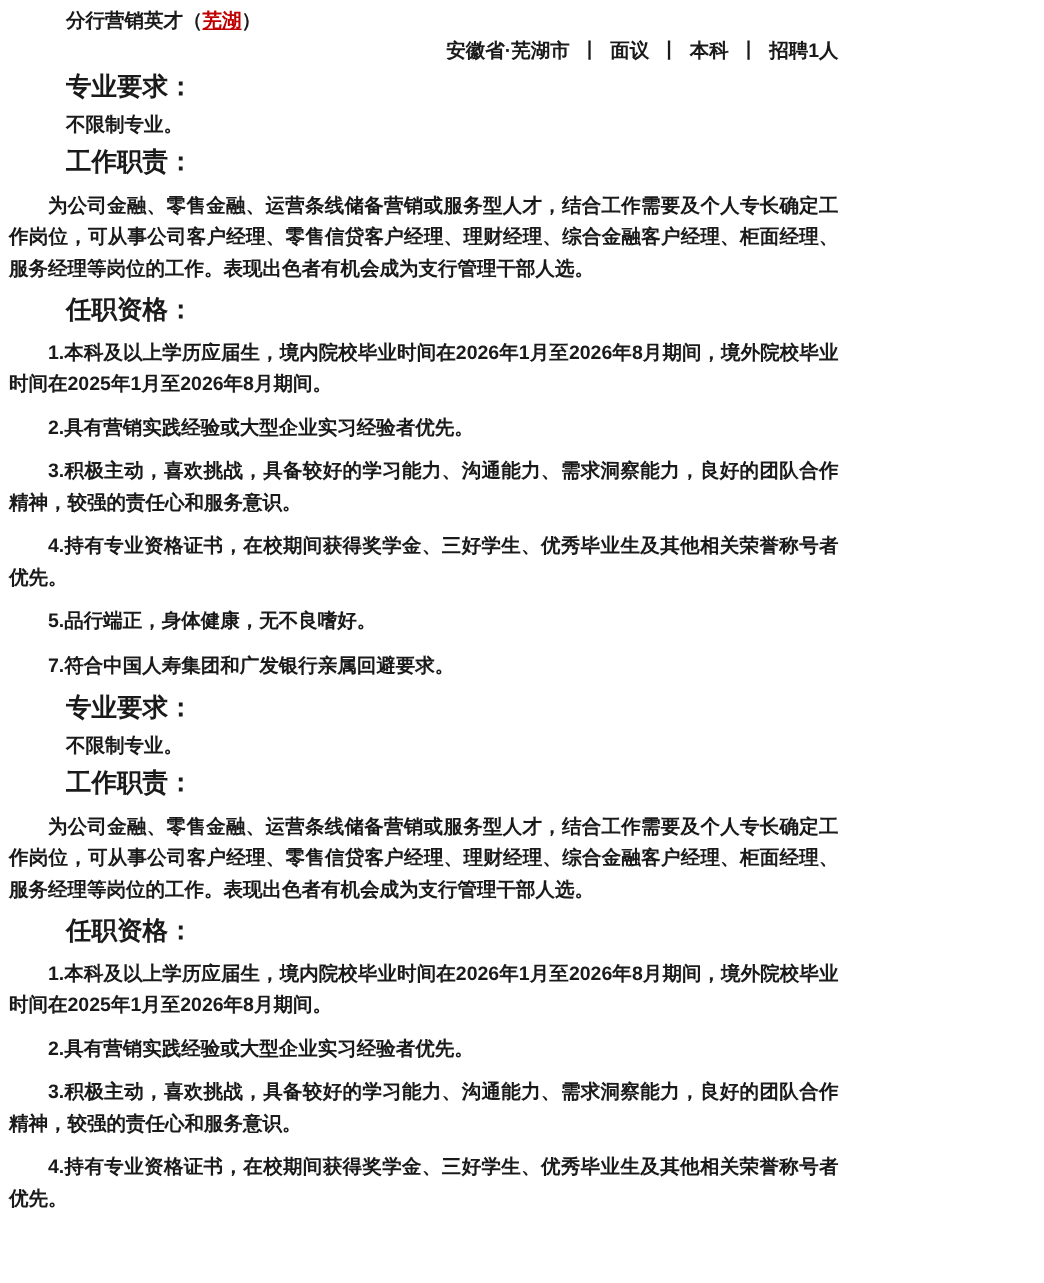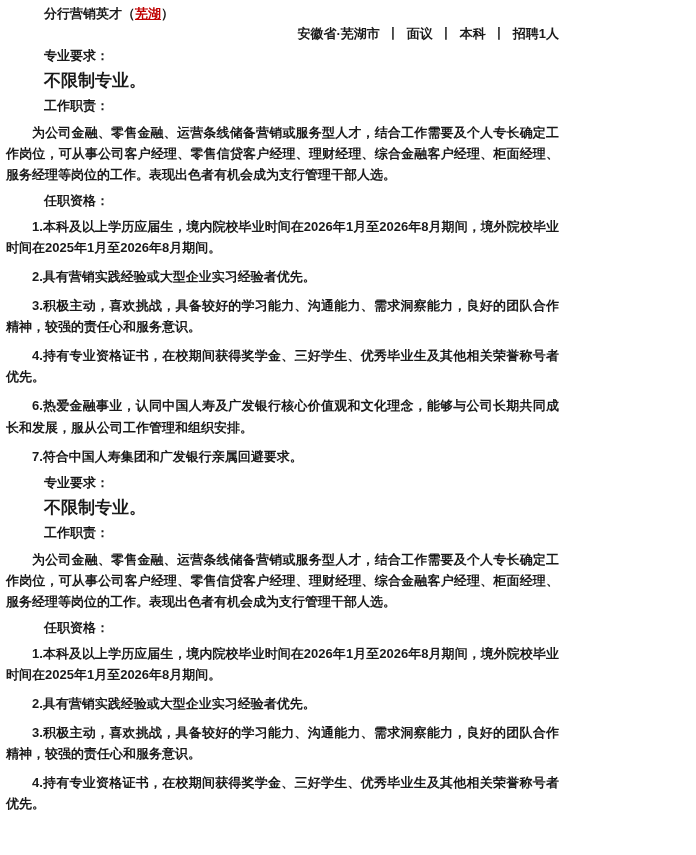--- a/index.html
+++ b/index.html
@@ -38,25 +38,25 @@
     font-size: 13px;
     padding: 4px 0 4px 38px;
     white-space: nowrap;
     text-align: right;
   }
   .meta-line .sep {
     padding: 0 7px;
     color: #1a1a1a;
   }
   .sub-head {
-    font-size: 13px;
+    font-size: 17px;
     padding: 5px 0 5px 38px;
   }
   .plain {
-    font-size: 17px;
+    font-size: 13px;
     padding: 5px 0 5px 38px;
   }
   .para {
     font-size: 13px;
     padding: 5px 0 4px 0;
     text-indent: 26px;
     text-align: justify;
     line-height: 1.62;
   }
   .item {
@@ -83,21 +83,21 @@
 
     <div class="sub-head">工作职责：</div>
     <div class="para">为公司金融、零售金融、运营条线储备营销或服务型人才，结合工作需要及个人专长确定工作岗位，可从事公司客户经理、零售信贷客户经理、理财经理、综合金融客户经理、柜面经理、服务经理等岗位的工作。表现出色者有机会成为支行管理干部人选。</div>
 
     <div class="sub-head">任职资格：</div>
 
     <div class="item">1.本科及以上学历应届生，境内院校毕业时间在2026年1月至2026年8月期间，境外院校毕业时间在2025年1月至2026年8月期间。</div>
     <div class="item">2.具有营销实践经验或大型企业实习经验者优先。</div>
     <div class="item">3.积极主动，喜欢挑战，具备较好的学习能力、沟通能力、需求洞察能力，良好的团队合作精神，较强的责任心和服务意识。</div>
     <div class="item">4.持有专业资格证书，在校期间获得奖学金、三好学生、优秀毕业生及其他相关荣誉称号者优先。</div>
-    <div class="item">6.热爱金融事业，认同中国人寿及广发银行核心价值观和文化理念，能够与公司长期共同成长和发展，服从公司工作管理和组织安排。</div>
+    <div class="item">5.品行端正，身体健康，无不良嗜好。</div>
     <div class="item">7.符合中国人寿集团和广发银行亲属回避要求。</div>
   </div>
 
   <div class="block">
 
 
 
     <div class="sub-head">专业要求：</div>
     <div class="plain">不限制专业。</div>
 

